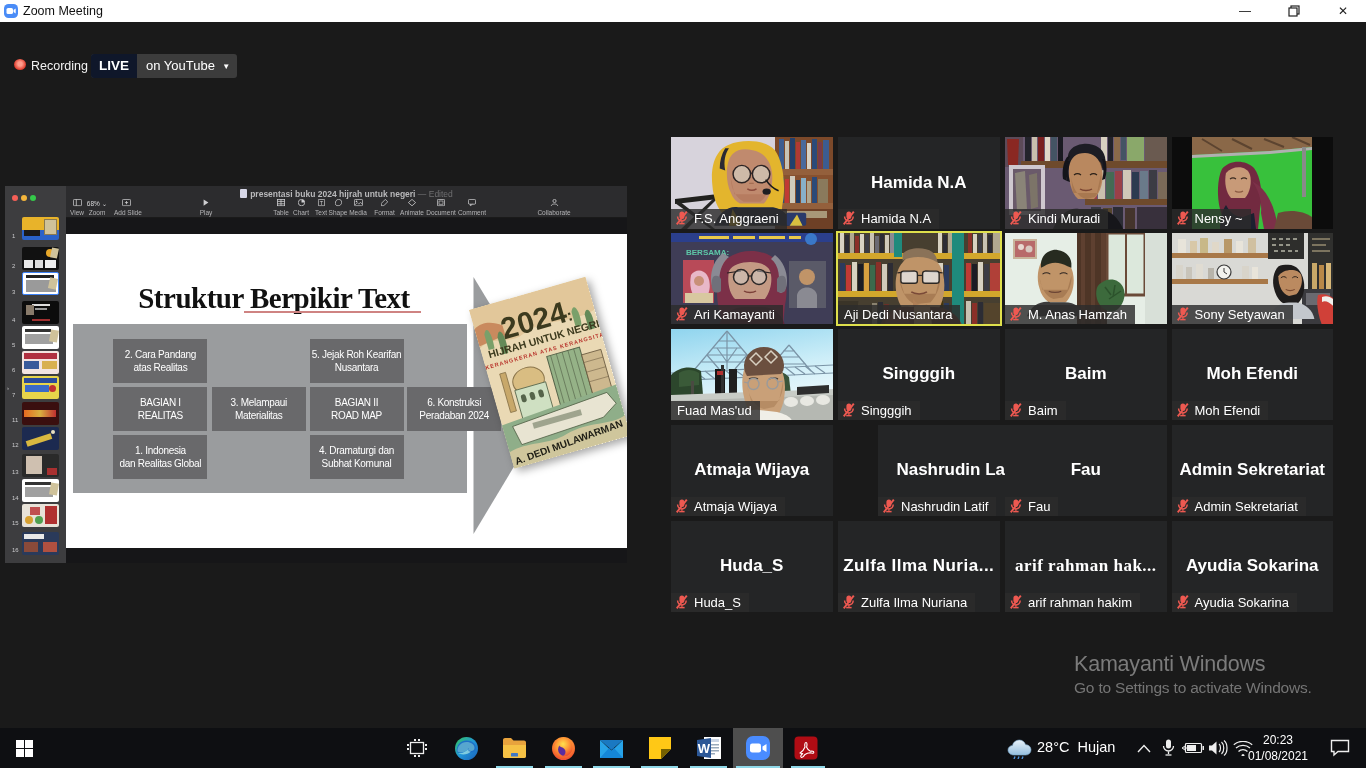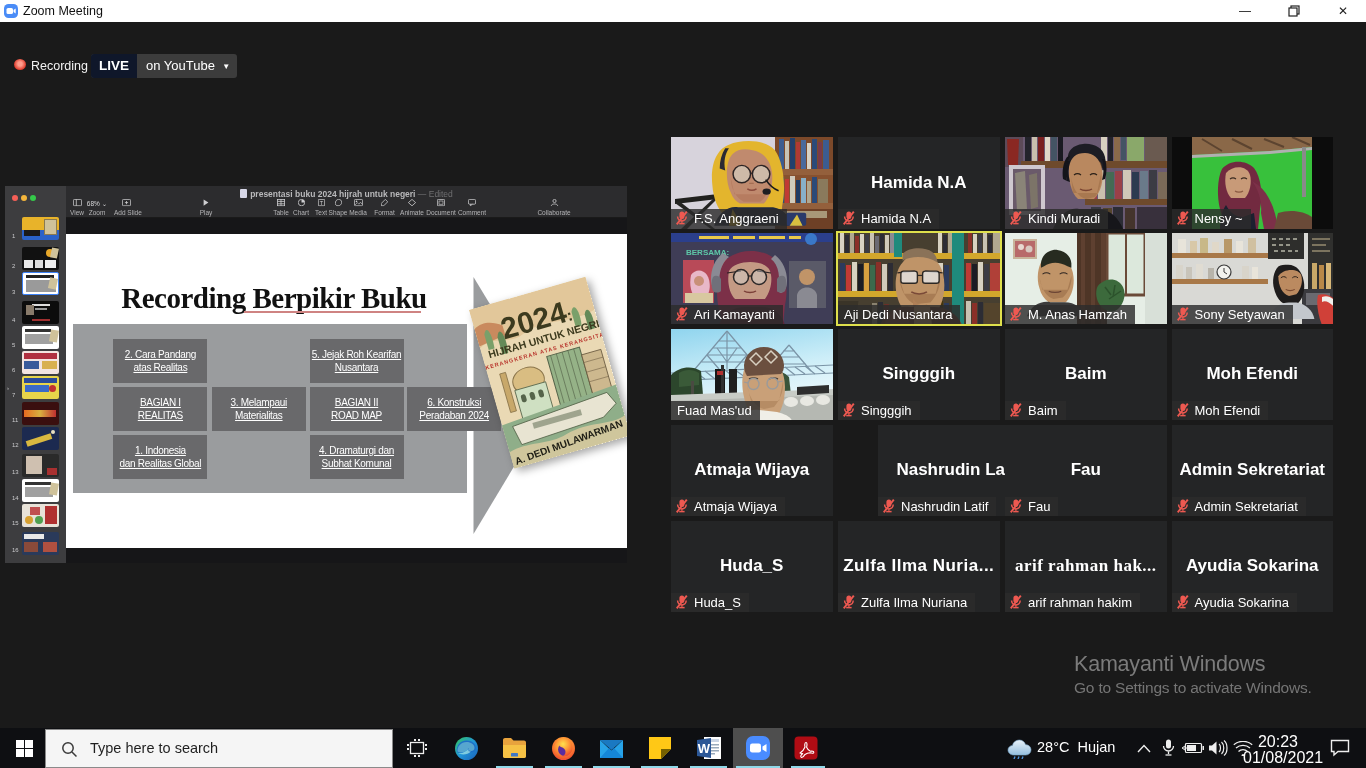--- a/index.html
+++ b/index.html
@@ -33,42 +33,42 @@
   .kn-title .dim { color:#6f6f71; font-weight:normal; }
   .tbi { position:absolute; top:13px; text-align:center; color:#d8d8da; z-index:3; }
   .tbi svg { transform:scale(0.8); transform-origin:50% 0; display:block; margin:0 auto; }
   #kn-tool { z-index:2; }
   .tbi .lab { font-size:6.5px; color:#b4b4b6; margin-top:1px; white-space:nowrap; }
   .thumb { position:absolute; left:17px; width:37px; height:23px; border-radius:2px; }
   .tnum { position:absolute; left:7px; font-size:6px; color:#c9c9cb; }
 
   
   #slide-title { position:absolute; left:24px; top:48px; width:368px; text-align:center; font-family:"Liberation Serif", serif; font-weight:bold; font-size:29px; color:#111; letter-spacing:-0.5px; }
-  .sbox { position:absolute; width:94px; height:44px; background:#69696b; color:#fff; font-size:10px; letter-spacing:-0.3px; line-height:1.32; display:flex; align-items:center; justify-content:center; text-align:center;text-decoration:underline; }
+  .sbox { position:absolute; width:94px; height:44px; background:#69696b; color:#fff; font-size:10px; letter-spacing:-0.3px; line-height:1.32; display:flex; align-items:center; justify-content:center; text-align:center; }
 
   
   .tile { position:absolute; width:161.5px; height:91.5px; background:#242526; overflow:hidden; }
   .cname { position:absolute; left:0; top:0; width:100%; height:100%; display:flex; align-items:center; justify-content:center; color:#fff; font-weight:bold; font-size:17px; }
   .tag { position:absolute; left:0; bottom:0; height:19.5px; background:rgba(44,44,44,0.82); color:#fff; font-size:13px; line-height:19.5px; padding:0 8px 0 5px; white-space:nowrap; }
   .tag .mic { display:inline-block; vertical-align:-2px; margin-right:6px; }
   .tag.nomic { padding-left:6px; }
   .vsvg { position:absolute; left:0; top:0; }
 
   
   #actw1 { position:absolute; left:1074px; top:652px; font-size:21.5px; letter-spacing:-0.2px; color:#7b7b7b; }
   #actw2 { position:absolute; left:1074px; top:679px; font-size:15.5px; letter-spacing:-0.2px; color:#757575; }
 
   
   #taskbar { position:absolute; left:0; top:728px; width:1366px; height:40px; background:#0e0f12; }
   #search { position:absolute; left:45px; top:1px; width:348px; height:39px; background:#f5f5f5; border:1px solid #8a8a8a; }
   #search .ph { position:absolute; left:44px; top:10px; font-size:14.5px; color:#1f1f1f; }
   .tkicon { position:absolute; top:0; width:44px; height:40px; display:flex; align-items:center; justify-content:center; }
   .uline { position:absolute; top:37.5px; height:2.5px; background:#8fd8e8; }
   .traytxt { position:absolute; color:#fff; font-size:14.5px; }
-  .clock { position:absolute; color:#fff; font-size:16px; text-align:center; }
+  .clock { position:absolute; color:#fff; font-size:12px; text-align:center; }
 </style>
 </head>
 <body>
 
 <div id="titlebar">
   <div class="zicon">
       <svg width="14" height="14">
         <rect x="2.5" y="4" width="6.5" height="6" rx="1.6" fill="#fff"></rect>
         <path d="M9.5 6 L11.7 4.6 L11.7 9.4 L9.5 8 Z" fill="#fff"></path>
       </svg>
@@ -263,21 +263,21 @@
     <div class="tbi" style="left:470px; width:36px;">
         <svg width="11" height="9" viewBox="0 0 11 9">
           <circle cx="5.5" cy="2.5" r="2" fill="none" stroke="#cfcfd1"></circle>
           <path d="M1.5,8.5 C1.5,5.5 9.5,5.5 9.5,8.5" fill="none" stroke="#cfcfd1"></path>
         </svg>
         <div class="lab">Collaborate</div>
       </div>
   </div>
   <div id="kn-canvas"></div>
   <div id="kn-slide">
-    <div id="slide-title">Recording Berpikir Buku</div>
+    <div id="slide-title">Struktur Berpikir Text</div>
     <div style="position:absolute; left:178px; top:77.5px; width:177px; height:1.5px; background:#cf8382;"></div>
     <div style="position:absolute; left:7px; top:90px; width:394px; height:169px; background:#9a9c9e;"></div>
     <svg style="position:absolute; left:407px; top:43px;" width="79" height="258" viewBox="0 0 79 258">
         <polygon points="0.5,0 0.5,257 78,128" fill="#9a9c9e"></polygon>
       </svg>
     <div class="sbox" style="left:47.4px; top:105.3px;">2. Cara Pandang<br>atas Realitas</div>
     <div class="sbox" style="left:243.5px; top:105.3px;">5. Jejak Roh Kearifan<br>Nusantara</div>
     <div class="sbox" style="left:47.4px; top:153.5px;">BAGIAN I<br>REALITAS</div>
     <div class="sbox" style="left:145.8px; top:153.5px;">3. Melampaui<br>Materialitas</div>
     <div class="sbox" style="left:243.5px; top:153.5px;">BAGIAN II<br>ROAD MAP</div>
@@ -864,27 +864,20 @@
 
 <div id="taskbar">
   <div class="tkicon" style="left:2px;">
       <svg width="17" height="17" viewBox="0 0 17 17">
         <rect x="0" y="0" width="8" height="8" fill="#fff"></rect>
         <rect x="9" y="0" width="8" height="8" fill="#fff"></rect>
         <rect x="0" y="9" width="8" height="8" fill="#fff"></rect>
         <rect x="9" y="9" width="8" height="8" fill="#fff"></rect>
       </svg>
     </div>
-  <div id="search">
-      <svg style="position:absolute; left:15px; top:11px;" width="17" height="17" viewBox="0 0 17 17">
-        <circle cx="7" cy="7" r="5.2" fill="none" stroke="#3a3a3a" stroke-width="1.5"></circle>
-        <line x1="11" y1="11" x2="15.5" y2="15.5" stroke="#3a3a3a" stroke-width="1.5"></line>
-      </svg>
-      <div class="ph">Type here to search</div>
-    </div>
   <div class="tkicon" style="left:395px;">
       <svg width="20" height="18" viewBox="0 0 20 18">
         <rect x="3.5" y="3.5" width="13" height="11" fill="none" stroke="#eee" stroke-width="1.3"></rect>
         <rect x="0" y="5" width="2" height="2" fill="#eee"></rect>
         <rect x="0" y="9" width="2" height="2" fill="#eee"></rect>
         <rect x="18" y="5" width="2" height="2" fill="#eee"></rect>
         <rect x="18" y="9" width="2" height="2" fill="#eee"></rect>
         <rect x="7" y="0" width="2" height="2" fill="#eee"></rect>
         <rect x="11" y="0" width="2" height="2" fill="#eee"></rect>
         <rect x="7" y="16" width="2" height="2" fill="#eee"></rect>

